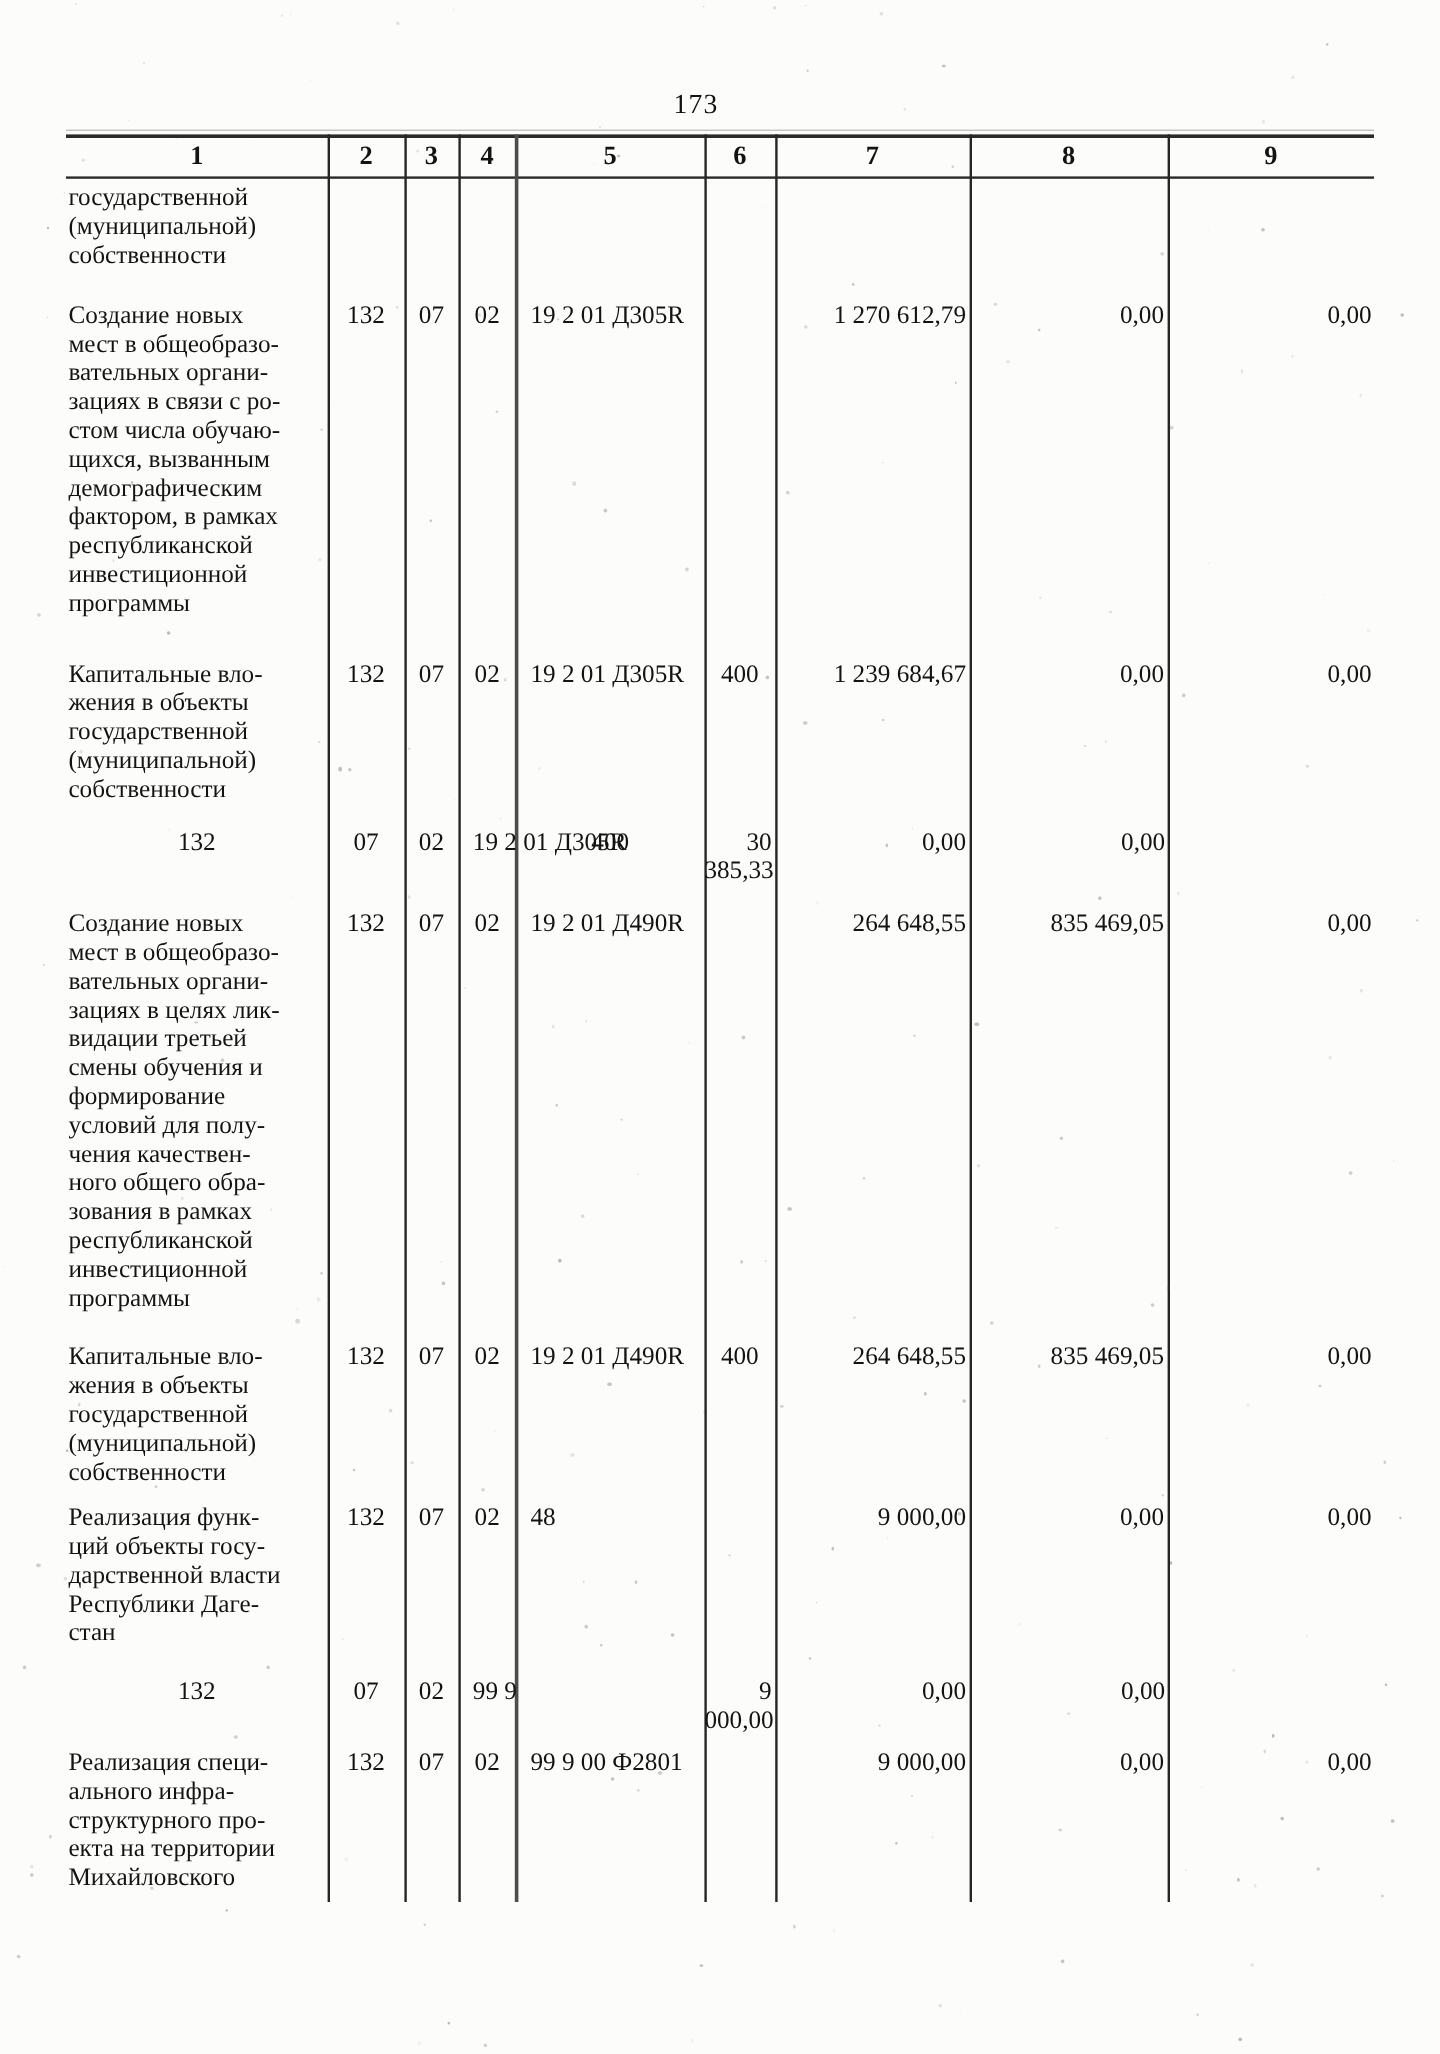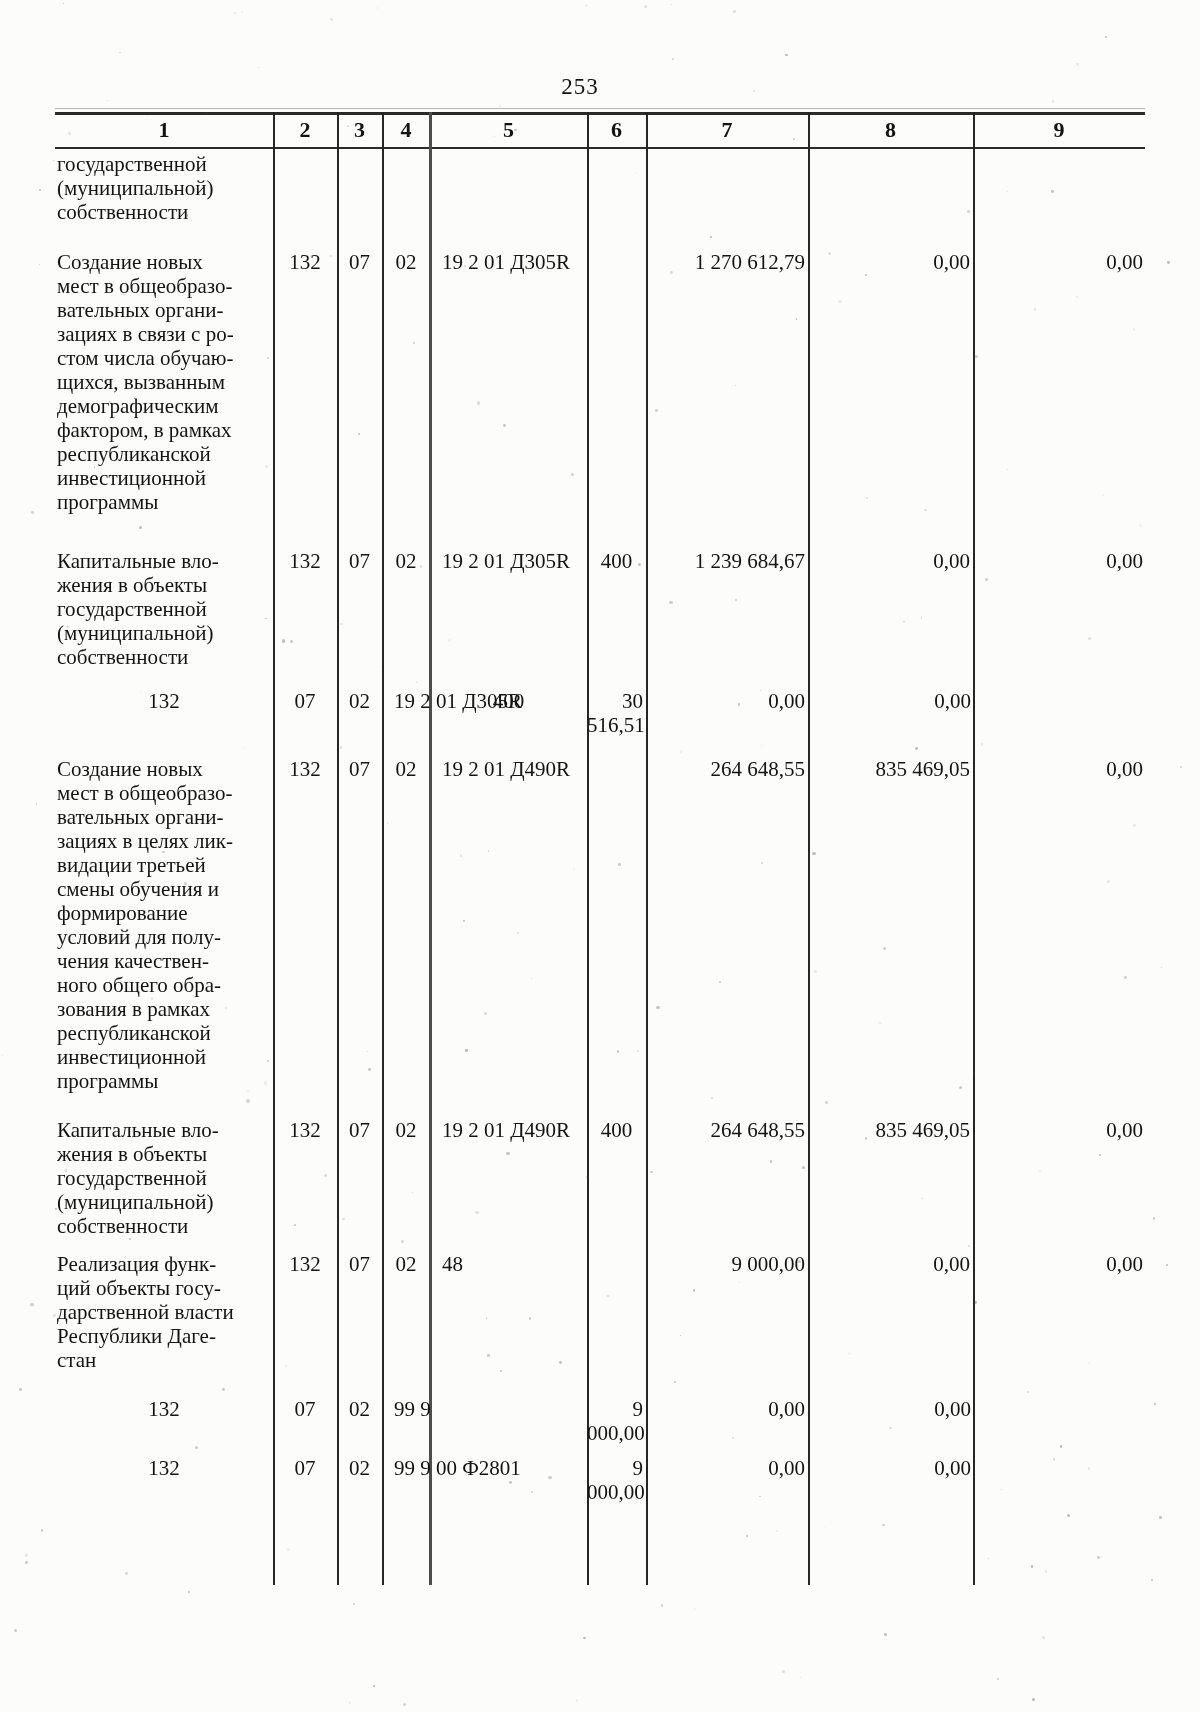--- a/index.html
+++ b/index.html
@@ -48,21 +48,21 @@
   .r8{top:1456px;}
   .noise,.noise i{position:absolute;pointer-events:none;}
   .noise{left:0;top:0;width:1200px;height:1712px;}
   .noise i{border-radius:50%;background:#3a3a38;}
 </style>
 </head>
 <body>
 
 <div class="page">
 
-  <div class="pagenum">253</div>
+  <div class="pagenum">173</div>
 
   <div class="hline ghost top-ghost"></div>
   <div class="hline top-line"></div>
   <div class="hline head-bottom"></div>
   <div class="vline v1"></div>
   <div class="vline v2"></div>
   <div class="vline v3"></div>
   <div class="vline v4"></div>
   <div class="vline v5"></div>
   <div class="vline v6"></div>
@@ -133,21 +133,21 @@
       <div class="c8">0,00</div>
       <div class="c9">0,00</div>
     </div>
 
     <div class="grid row r3">
       <div class="c2">132</div>
       <div class="c3">07</div>
       <div class="c4">02</div>
       <div class="c5">19 2 01 Д305R</div>
       <div class="c6">400</div>
-      <div class="c7">30 516,51</div>
+      <div class="c7">30 385,33</div>
       <div class="c8">0,00</div>
       <div class="c9">0,00</div>
     </div>
 
     <div class="grid row r4">
       <div class="c1">Создание новых
 мест в общеобразо-
 вательных органи-
 зациях в целях лик-
 видации третьей
@@ -207,20 +207,25 @@
       <div class="c3">07</div>
       <div class="c4">02</div>
       <div class="c5">99 9</div>
       <div class="c6"></div>
       <div class="c7">9 000,00</div>
       <div class="c8">0,00</div>
       <div class="c9">0,00</div>
     </div>
 
     <div class="grid row r8">
+      <div class="c1">Реализация специ-
+ального инфра-
+структурного про-
+екта на территории
+Михайловского</div>
       <div class="c2">132</div>
       <div class="c3">07</div>
       <div class="c4">02</div>
       <div class="c5">99 9 00 Ф2801</div>
       <div class="c6"></div>
       <div class="c7">9 000,00</div>
       <div class="c8">0,00</div>
       <div class="c9">0,00</div>
     </div>
   </div>

